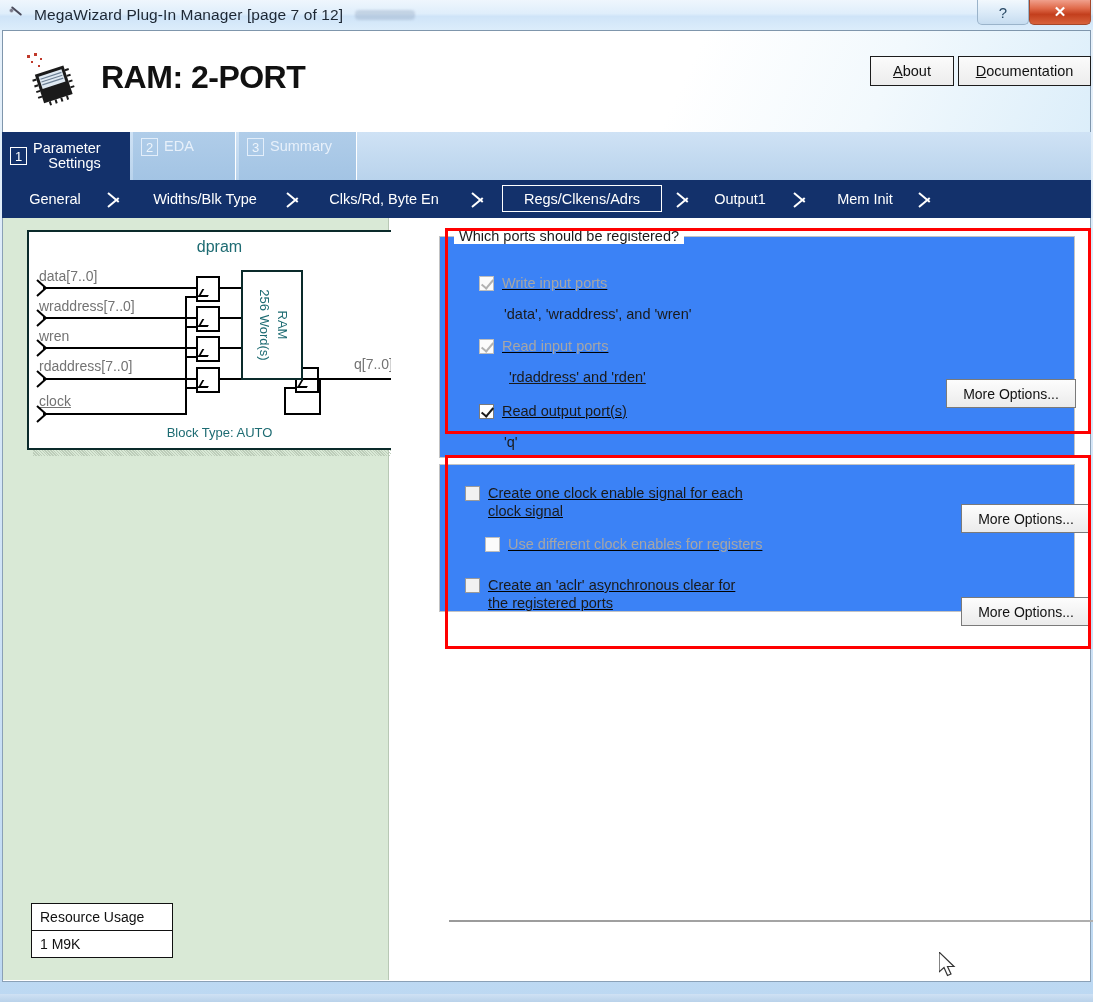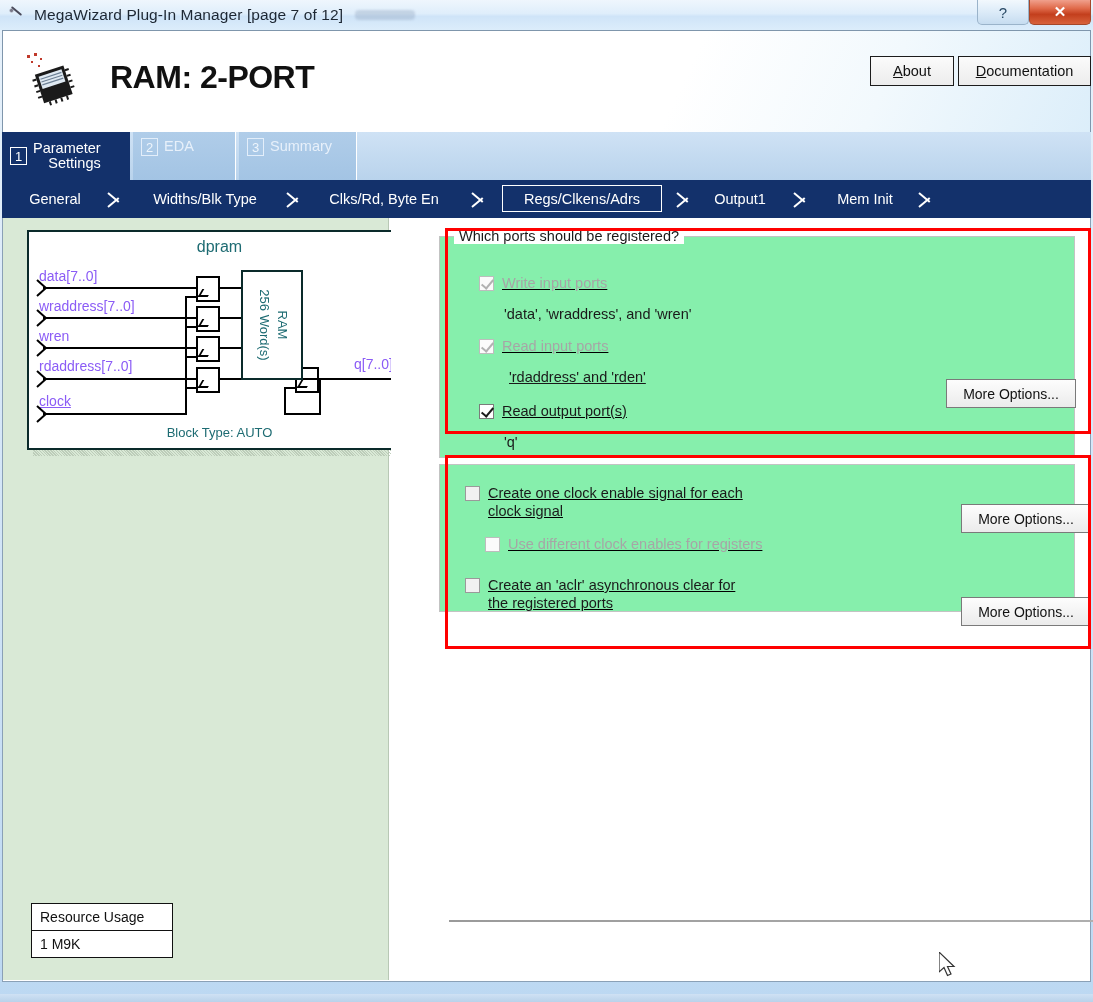--- a/index.html
+++ b/index.html
@@ -72,21 +72,20 @@
     background: linear-gradient(115deg, #ffffff 0%, #ffffff 62%, #f2f9fd 80%, #dceefa 100%);
     border: 1px solid #7f96ac; border-bottom: none;
   }
   .chip-icon {
     position: absolute; left: 22px; top: 22px; width: 58px; height: 56px;
   }
   .header-title {
     position: absolute; left: 98px; top: 28px;
     font-size: 32px; font-weight: bold; color: #111111;
     letter-spacing: -0.5px;
-    margin-left: 9px;
   }
   .hdr-btn {
     position: absolute; top: 25px; height: 30px;
     background: linear-gradient(to bottom, #fbfbfb, #ececec);
     border: 1px solid #1c1c1c;
     font-size: 14.5px; color: #111; cursor: default;
     display: flex; align-items: center; justify-content: center;
   }
   .hdr-btn u { text-decoration: underline; }
   #about-btn { left: 867px; width: 84px; }
@@ -173,21 +172,21 @@
   }
   .dg-title {
     position: absolute; left: 0; right: 0; top: 6px; text-align: center;
     color: #1d6b72; font-size: 16px;
   }
   .dg-block-type {
     position: absolute; left: 0; right: 0; bottom: 8px; text-align: center;
     color: #1d6b72; font-size: 13px;
   }
   .dg-port {
-    position: absolute; font-size: 14px; color: #8b5cf6; white-space: nowrap;
+    position: absolute; font-size: 14px; color: #737373; white-space: nowrap;
   }
   .dg-line { position: absolute; background: #000000; }
   .dg-ram {
     position: absolute; border: 2px solid #0a2a2a; background: #ffffff;
   }
   .dg-ram-text {
     position: absolute; left: 50%; top: 50%;
     transform: translate(-50%,-50%) rotate(90deg);
     color: #1d6b72; font-size: 13px; white-space: nowrap;
     transform-origin: center center;
@@ -221,21 +220,21 @@
     position: absolute; left: 28px; bottom: 22px; width: 142px;
     border: 1px solid #111111; background: #ffffff;
   }
   .res-head, .res-val {
     font-size: 14px; color: #111; padding: 5px 8px;
   }
   .res-head { border-bottom: 1px solid #111111; }
 
   
   .fieldset {
-    position: absolute; border: 1px solid #c3c3c3; background: #86efac;
+    position: absolute; border: 1px solid #c3c3c3; background: #3b82f6;
   }
   .legend {
     position: absolute; top: -9px; left: 14px; padding: 0 5px;
     background: #ffffff; font-size: 14.5px; color: #1a1a1a;
   }
   .cbrow { position: absolute; display: flex; align-items: flex-start; text-decoration: underline; }
   .cbox {
     width: 15px; height: 15px; flex: 0 0 auto; margin-top: 2px;
     border: 1px solid #7b7b7b; background: #ffffff; position: relative;
   }

